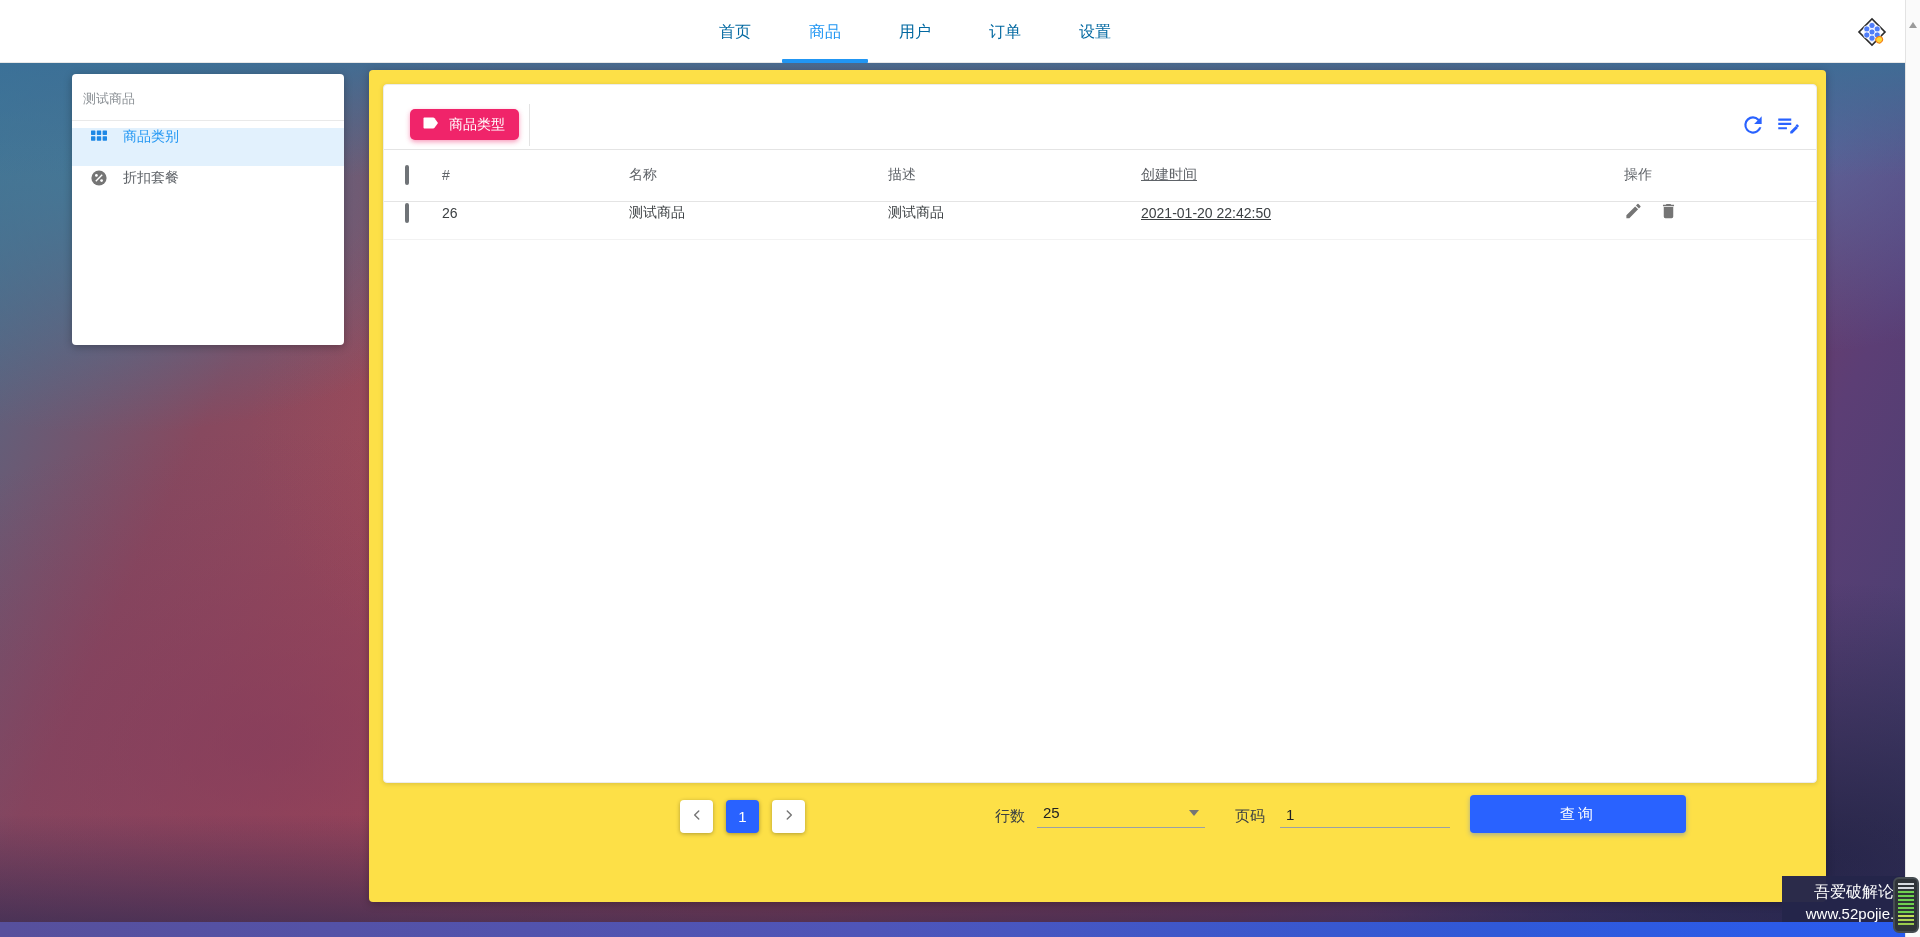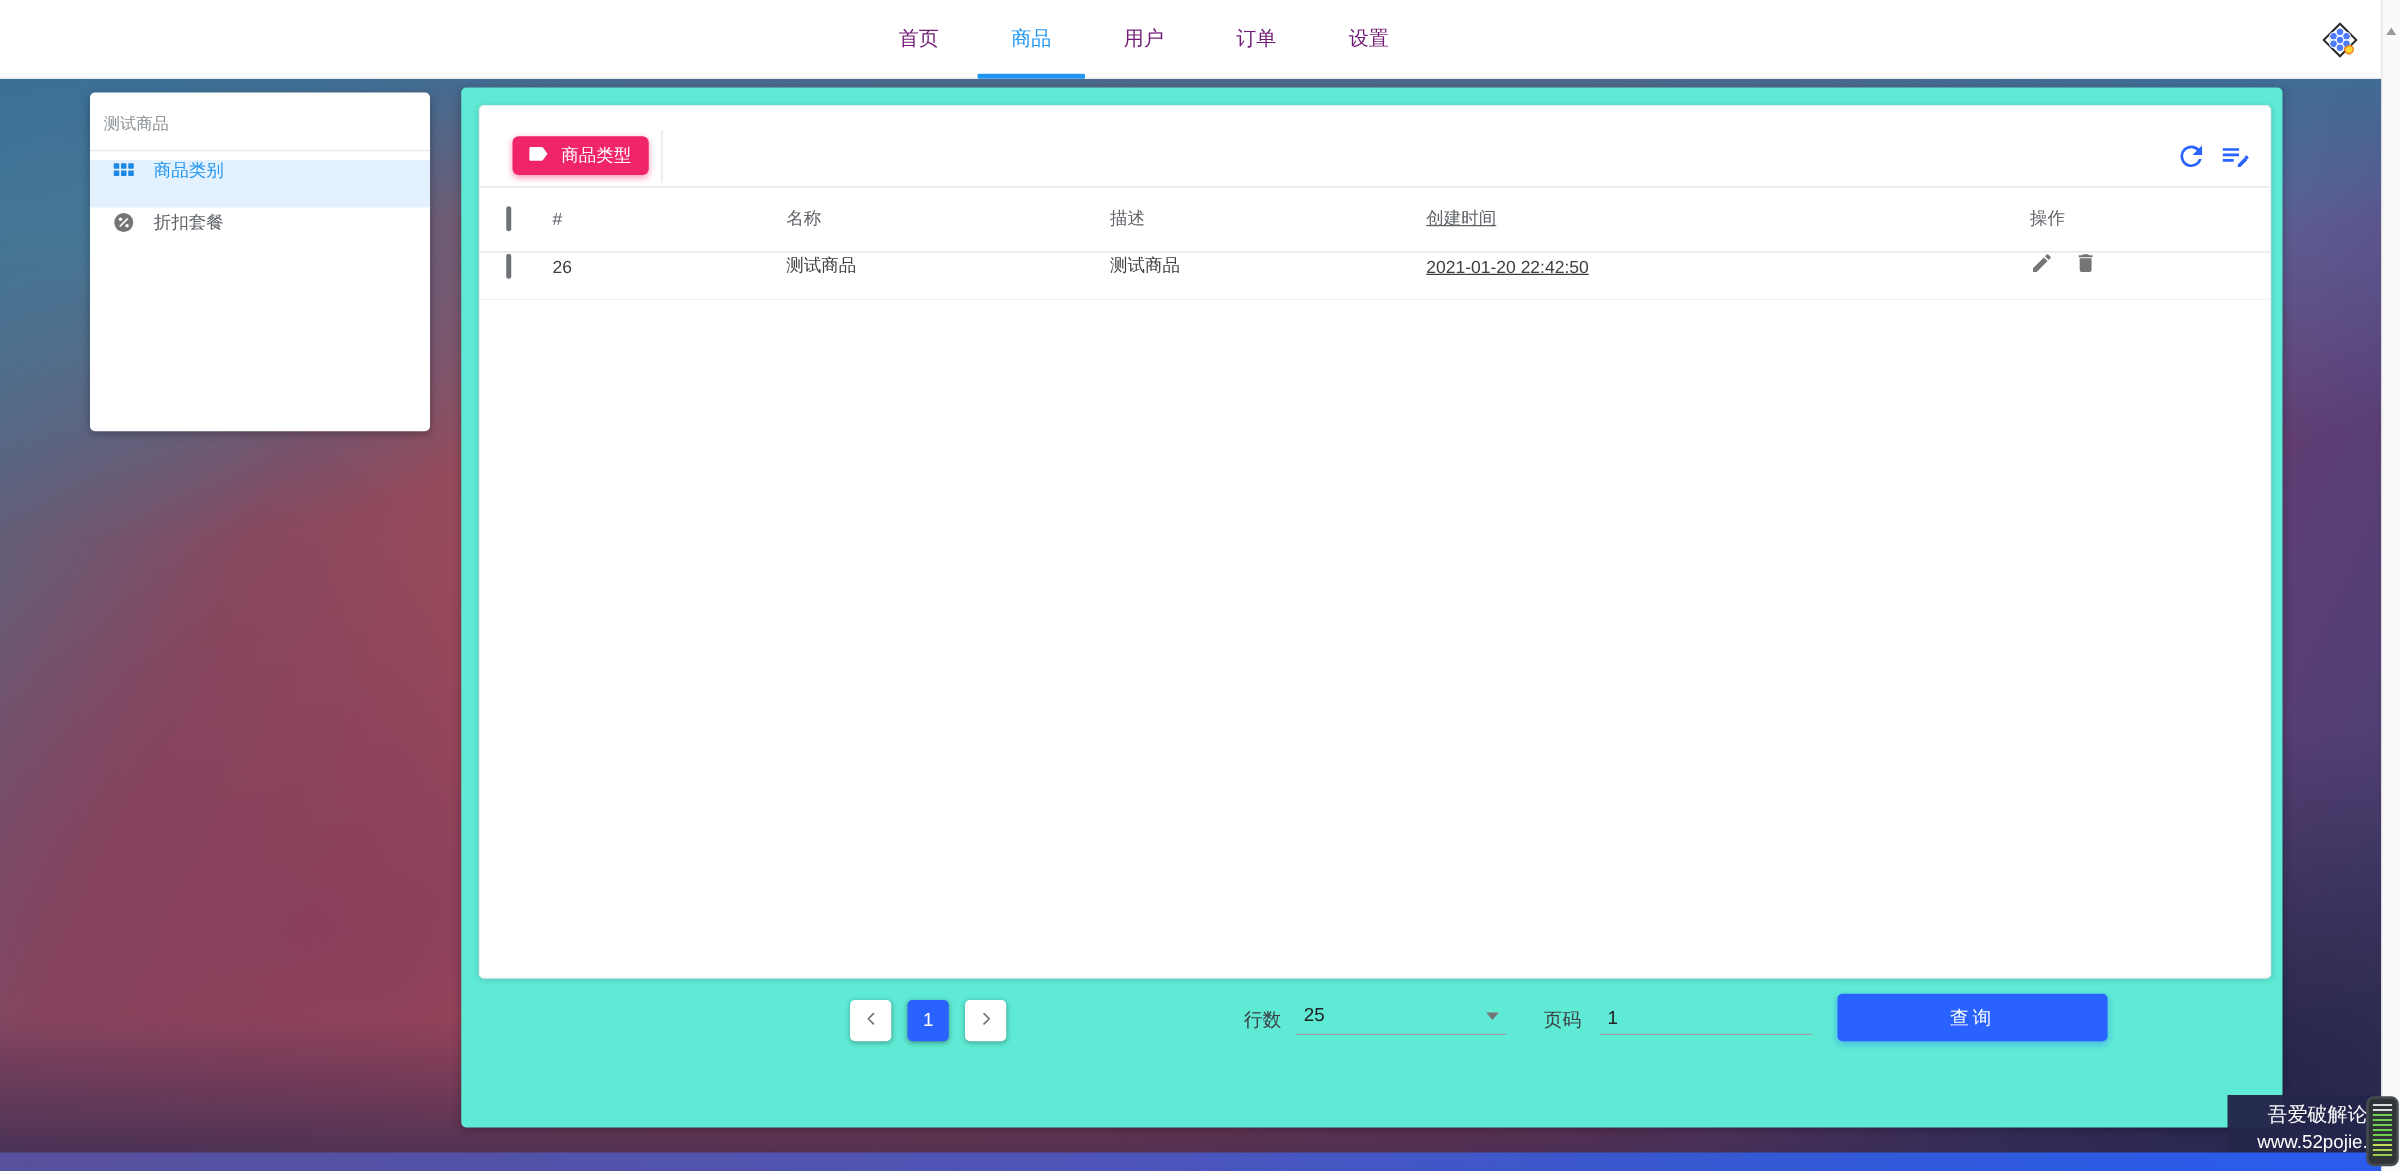--- a/index.html
+++ b/index.html
@@ -17,36 +17,36 @@
       radial-gradient(ellipse 500px 320px at 92% 8%, rgba(80,118,178,0.75), rgba(80,118,178,0) 70%),
       radial-gradient(ellipse 900px 500px at 48% 42%, rgba(188,82,84,0.55), rgba(188,82,84,0) 75%),
       radial-gradient(ellipse 700px 420px at 14% 78%, rgba(128,56,92,0.6), rgba(128,56,92,0) 75%),
       radial-gradient(ellipse 620px 380px at 95% 92%, rgba(34,34,66,0.9), rgba(34,34,66,0) 75%),
       linear-gradient(115deg, #46708f 0%, #87495f 16%, #a84a56 34%, #a9434f 52%, #8c3c56 70%, #5c3e75 86%, #41406f 100%);
   }
 
   
   .topbar { position:absolute; left:0; top:0; width:1920px; height:63px; background:#ffffff; border-bottom:1px solid #e8e8e8; z-index:3; }
   .nav { position:absolute; left:690px; top:0; width:450px; height:63px; display:flex; }
-  .tab { width:90px; height:63px; line-height:63px; text-align:center; font-size:16px; color:#701a75; cursor:pointer; position:relative; }
+  .tab { width:90px; height:63px; line-height:63px; text-align:center; font-size:16px; color:#0369a1; cursor:pointer; position:relative; }
   .tab.active { color:#2196F3; }
   .tab .underline { position:absolute; left:2px; right:2px; bottom:0; height:4px; background:#2196F3; border-radius:1px; }
   .logo { position:absolute; left:1853px; top:13px; width:38px; height:38px; }
 
   
   .side-card { position:absolute; left:72px; top:74px; width:272px; height:271px; background:#fff; border-radius:4px;
     box-shadow:0 2px 8px rgba(0,0,0,0.28); z-index:2; }
   .side-title { padding:16px 12px 12px 11px; font-size:13px; color:#8a8f94; border-bottom:1px solid #e9e9e9; }
   .side-list { padding-top:7px; }
   .side-item { height:38px; margin-bottom:3px; display:flex; align-items:flex-start; gap:15px; padding-left:18px; font-size:14px; color:#5f6368; cursor:pointer; }
   .side-item.active { background:rgba(33,150,243,0.13); color:#2196F3; }
   .side-item svg { flex:0 0 auto; }
 
   
-  .main-card { position:absolute; left:369px; top:70px; width:1457px; height:832px; background:#5eead4; border-radius:4px;
+  .main-card { position:absolute; left:369px; top:70px; width:1457px; height:832px; background:#fde047; border-radius:4px;
     box-shadow:0 2px 8px rgba(0,0,0,0.28); z-index:2; }
   .inner-card { position:absolute; left:14px; top:14px; width:1434px; height:699px; background:#fff; border-radius:4px;
     border:1px solid #ececec; box-shadow:0 1px 5px rgba(0,0,0,0.14); }
 
   
   .tool-divider-h { position:absolute; left:0; top:64px; width:100%; height:1px; background:#e4e4e4; }
   .cat-btn { position:absolute; left:26px; top:24px; height:31px; display:inline-flex; align-items:center; gap:9px;
     padding:0 14px 0 12px; background:#F0246A; color:#fff; font-size:14px; border:none; border-radius:5px;
     box-shadow:0 2px 5px rgba(240,36,106,0.45); cursor:pointer; }
   .tool-divider-v { position:absolute; left:145px; top:19px; width:1px; height:42px; background:#e3e3e3; }

